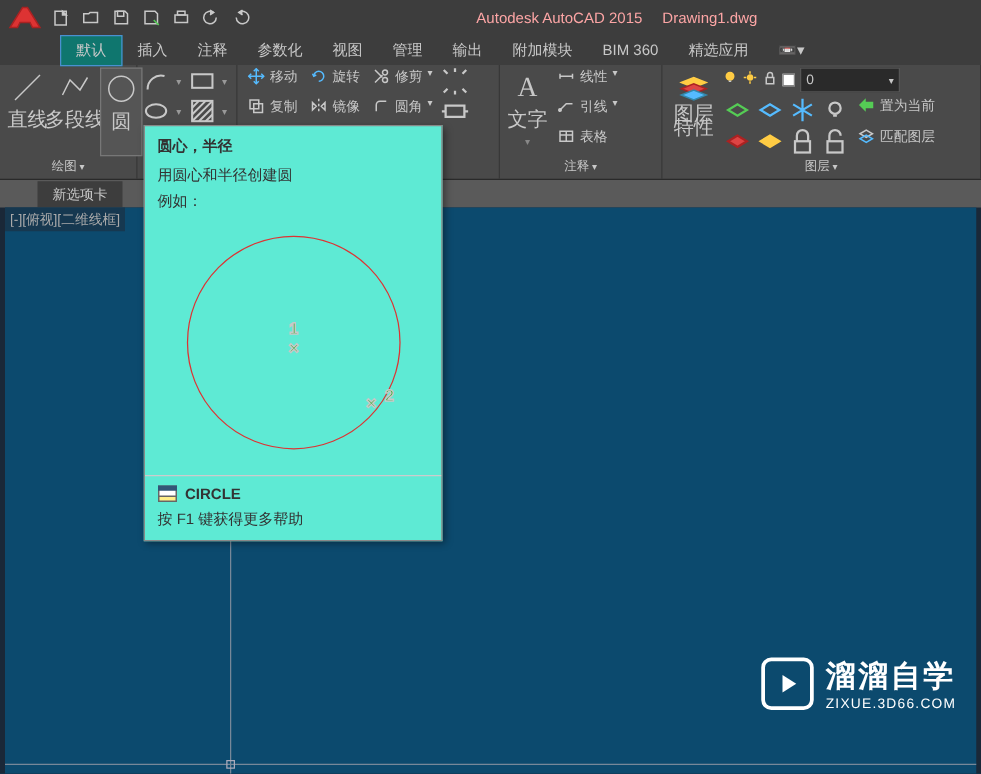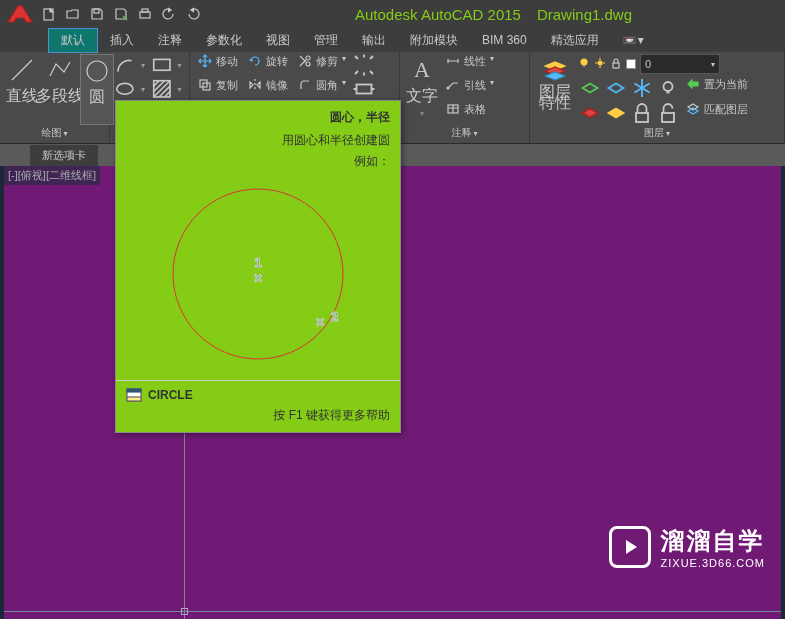--- a/index.html
+++ b/index.html
@@ -2,21 +2,21 @@
 <html><head>
 <meta charset="utf-8">
 <style>
 * { margin: 0; padding: 0; box-sizing: border-box; font-family: "Microsoft YaHei", Arial, sans-serif; }
 body { width: 785px; height: 619px; background: #1a2838; overflow: hidden; position: relative; }
 
 .titlebar { height: 28px; background: #3d3d3d; display: flex; align-items: center; padding: 0 4px; gap: 2px; }
 .app-logo { width: 32px; height: 24px; display: flex; align-items: center; justify-content: center; }
 .qat-btn { width: 22px; height: 22px; display: flex; align-items: center; justify-content: center; color: #c8c8c8; }
 .qat-btn svg { width: 14px; height: 14px; }
-.title-text { color: #84cc16; font-size: 15px; margin-left: auto; margin-right: auto; display: flex; gap: 16px; }
+.title-text { color: #fca5a5; font-size: 12px; margin-left: auto; margin-right: auto; display: flex; gap: 16px; }
 
 .menubar { height: 24px; background: #3d3d3d; display: flex; align-items: center; padding-left: 48px; }
 .menu-item { color: #c8c8c8; font-size: 12px; padding: 3px 12px; cursor: pointer; }
 .menu-item.active { background: #0f766e; border: 1px solid #4a90d0; }
 
 .ribbon { height: 92px; background: #4a4a4a; display: flex; border-bottom: 1px solid #2a2a2a; }
 .ribbon-panel { border-right: 1px solid #383838; padding: 2px 4px; display: flex; flex-direction: column; position: relative; }
 .panel-title { color: #c8c8c8; font-size: 10px; text-align: center; padding: 1px 0; margin-top: auto; cursor: pointer; }
 .panel-title::after { content: " ▾"; font-size: 8px; }
 .panel-body { display: flex; gap: 2px; flex: 1; }
@@ -29,27 +29,27 @@
 .btn-row { display: flex; gap: 2px; }
 .small-btn { width: 24px; height: 22px; display: flex; align-items: center; justify-content: center; color: #c8c8c8; }
 .small-drop { width: 12px; height: 22px; display: flex; align-items: center; justify-content: center; color: #999; font-size: 8px; }
 .med-btn { height: 22px; display: flex; gap: 4px; padding: 0 4px; color: #c8c8c8; font-size: 11px; white-space: nowrap; }
 
 .layer-combo { width: 80px; height: 20px; background: #2a2a2a; border: 1px solid #555; color: #c8c8c8; font-size: 11px; display: flex; align-items: center; padding: 0 4px; }
 
 .tab-strip { height: 22px; background: #5a5a5a; display: flex; align-items: center; }
 .file-tab { background: #3d3d3d; color: #c8c8c8; font-size: 11px; padding: 3px 12px; }
 
-.canvas-area { position: absolute; left: 4px; right: 4px; top: 166px; bottom: 0; background: #701a75; }
+.canvas-area { position: absolute; left: 4px; right: 4px; top: 166px; bottom: 0; background: #0c4a6e; }
 .view-label { position: absolute; left: 0; top: 0; color: #aaa; font-size: 11px; background: rgba(30,45,60,0.6); padding: 2px 4px; }
 .crosshair-v { position: absolute; left: 180px; top: 0; bottom: 0; width: 1px; background: #789; }
 .crosshair-h { position: absolute; left: 0; right: 0; top: 445px; height: 1px; background: #789; }
 .cursor-box { position: absolute; left: 177px; top: 442px; width: 7px; height: 7px; border: 1px solid #aab; }
 
-.tooltip { position: absolute; left: 115px; top: 100px; width: 286px; background: #84cc16; border: 1px solid #888; box-shadow: 2px 2px 6px rgba(0,0,0,0.4); padding: 8px 10px; font-size: 12px; color: #333; text-align: right; }
+.tooltip { position: absolute; left: 115px; top: 100px; width: 239px; background: #5eead4; border: 1px solid #888; box-shadow: 2px 2px 6px rgba(0,0,0,0.4); padding: 8px 10px; font-size: 12px; color: #333; }
 .tooltip-title { font-weight: bold; margin-bottom: 6px; }
 .tooltip-desc { margin-bottom: 4px; }
 .tooltip-eg { margin-bottom: 4px; }
 .tooltip-diagram { height: 200px; display: flex; align-items: center; justify-content: center; margin: 4px 0; }
 .tooltip-footer-sep { border-top: 1px solid #ccc; margin: 6px -10px 6px -10px; }
 .tooltip-cmd { display: flex; align-items: center; gap: 6px; font-weight: bold; }
 .tooltip-cmd-icon { width: 16px; height: 16px; display: inline-flex; align-items: center; justify-content: center; }
 .tooltip-help { margin-top: 4px; color: #333; }
 
 .watermark { position: absolute; right: 20px; bottom: 50px; display: flex; align-items: center; gap: 10px; color: #fff; }

